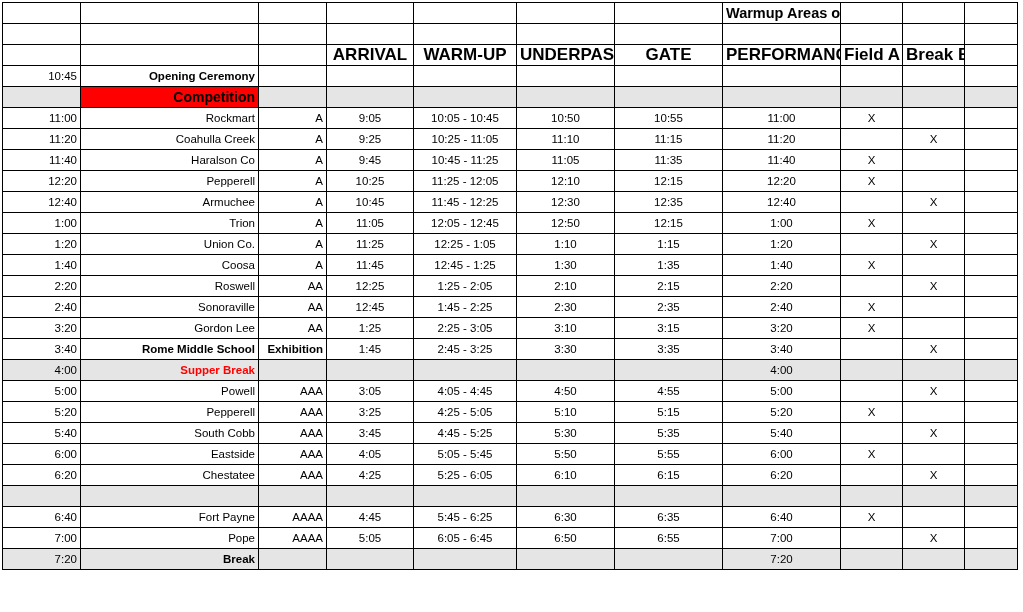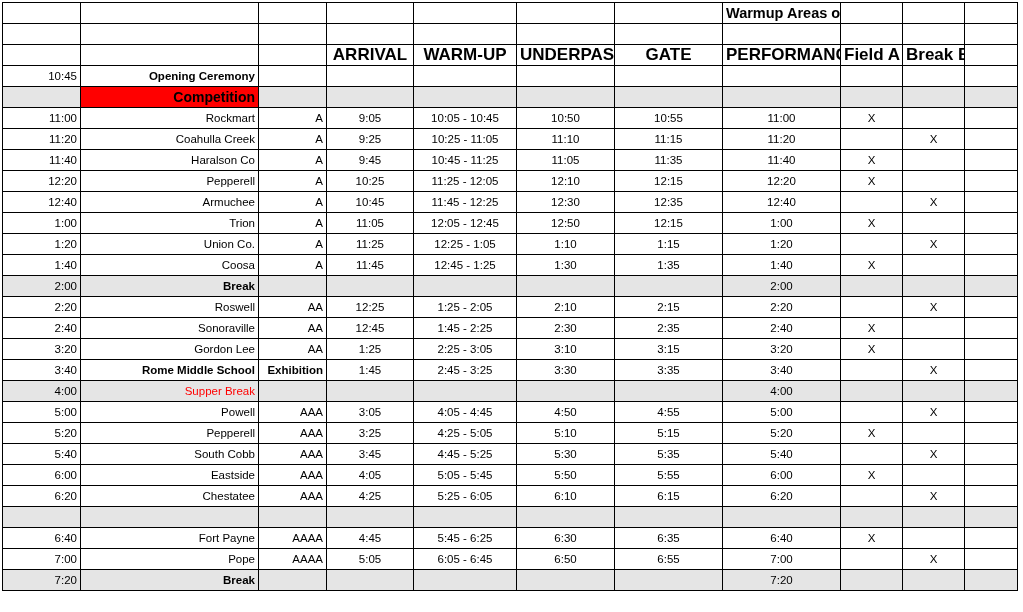--- a/index.html
+++ b/index.html
@@ -48,21 +48,21 @@
   col.c-last   { width: 53px; }
 
   .ctr { text-align: center; }
   .rgt { text-align: right; }
   .lft { text-align: right; }
   .bold { font-weight: bold; }
   .hdr { font-weight: bold; text-align: center; font-size: 17px; }
   .banner { font-weight: bold; font-size: 14.5px; text-align: center; }
   .gray { background: #e5e5e5; }
   .red  { background: #ff0000; }
-  .redtext { color: #ff0000; font-weight: normal; }
+  .redtext { color: #ff0000; font-weight: bold; }
   .big { font-size: 14px; font-weight: bold; }
   .nb-l { border-left: none; }
   .nb-r { border-right: none; }
   .empty-row td { height: 20px; }
 </style>
 </head>
 <body>
 
 <div id="sheet">
   <table class="grid">
@@ -247,33 +247,20 @@
           <td class="lft">A</td>
           <td class="ctr">11:45</td>
           <td class="ctr">12:45 - 1:25</td>
           <td class="ctr">1:30</td>
           <td class="ctr">1:35</td>
           <td class="ctr">1:40</td>
           <td class="ctr">X</td>
           <td class="ctr"></td>
           <td class="ctr"></td>
         </tr>
-        <tr class="gray">
-          <td class="rgt">2:00</td>
-          <td class="lft bold">Break</td>
-          <td class="lft"></td>
-          <td class="ctr"></td>
-          <td class="ctr"></td>
-          <td class="ctr"></td>
-          <td class="ctr"></td>
-          <td class="ctr">2:00</td>
-          <td class="ctr"></td>
-          <td class="ctr"></td>
-          <td class="ctr"></td>
-        </tr>
         <tr>
           <td class="rgt">2:20</td>
           <td class="lft">Roswell</td>
           <td class="lft">AA</td>
           <td class="ctr">12:25</td>
           <td class="ctr">1:25 - 2:05</td>
           <td class="ctr">2:10</td>
           <td class="ctr">2:15</td>
           <td class="ctr">2:20</td>
           <td class="ctr"></td>

